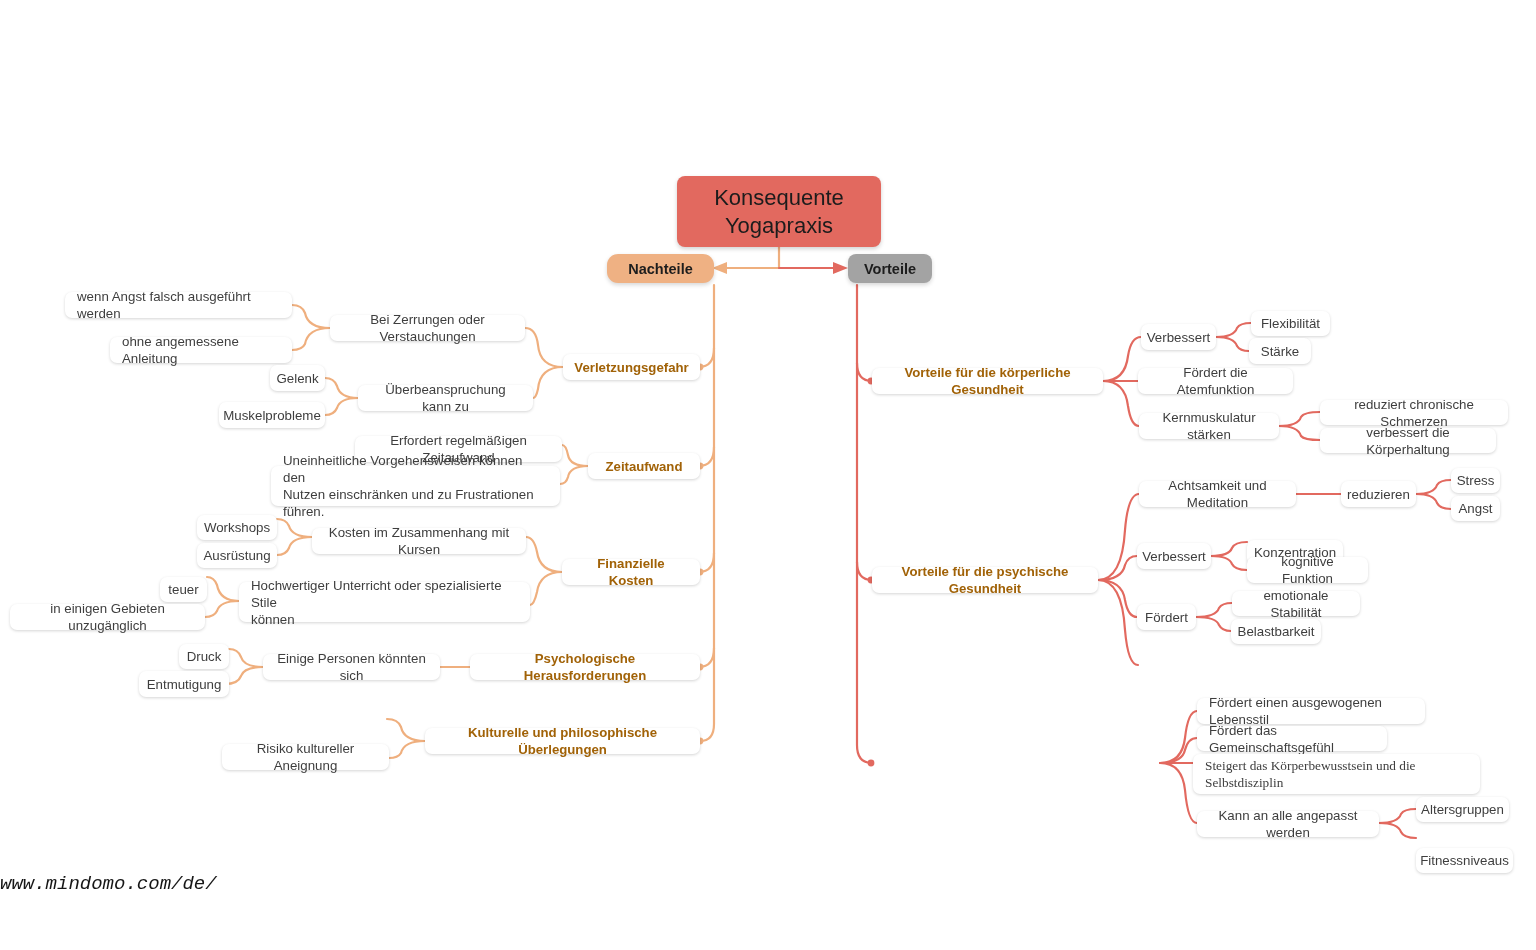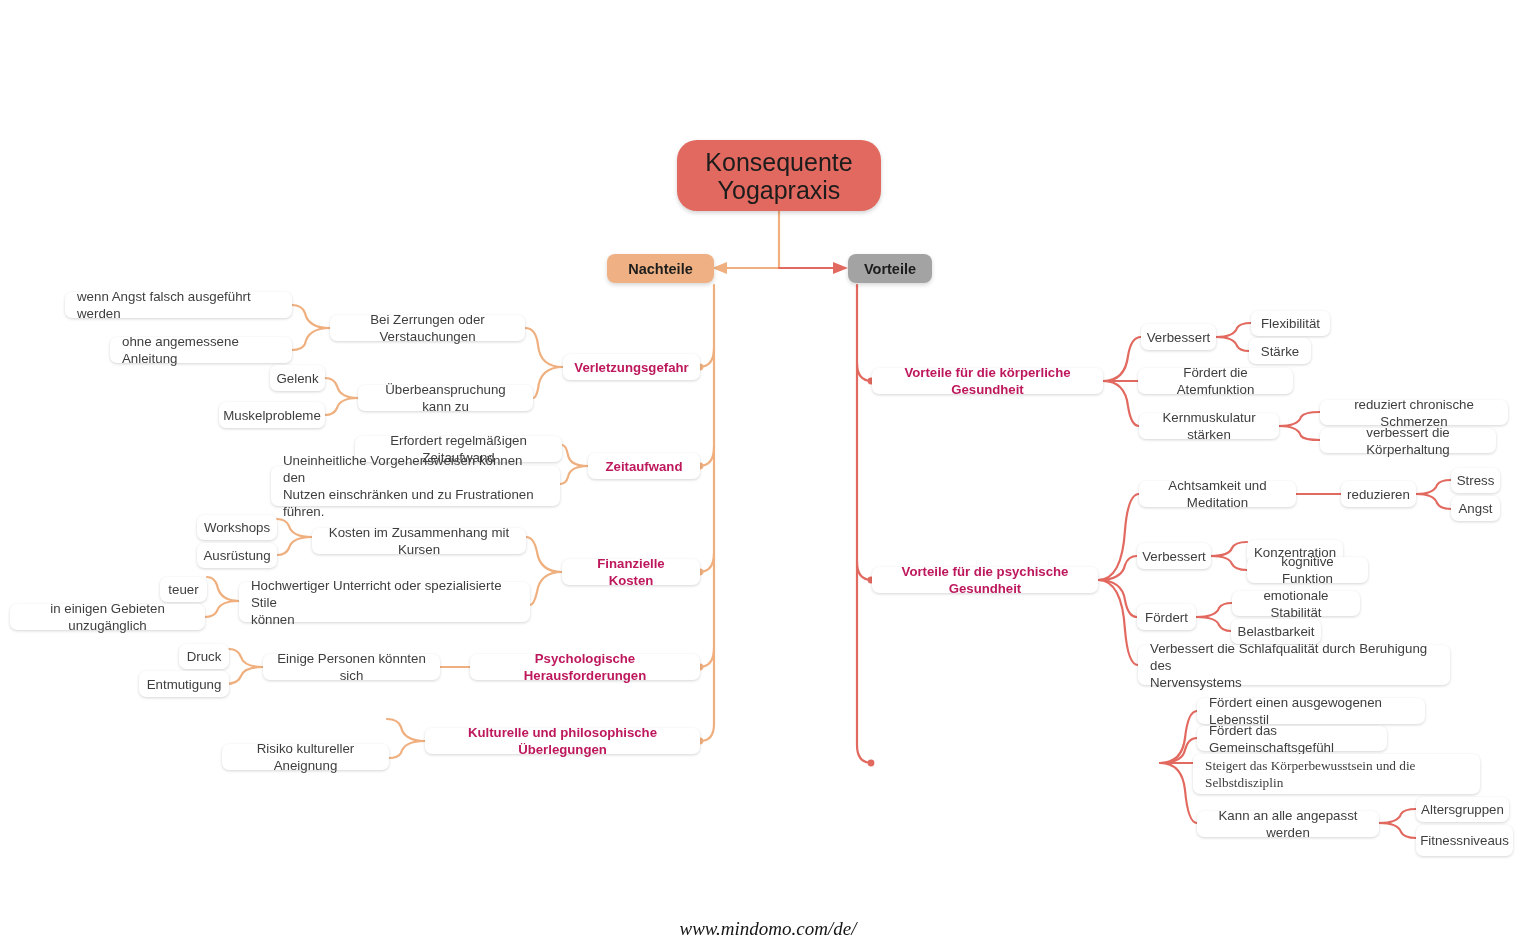--- a/index.html
+++ b/index.html
@@ -19,66 +19,66 @@
     border-radius:7px;
     display:flex;
     align-items:center;
     white-space:pre-line;
   }
 
   
   .root{
     background:#e2695f;
     color:#1c1c1c;
-    border-radius:20px;
-    font-size:25px;
+    border-radius:8px;
+    font-size:22px;
     line-height:28px;
     justify-content:center;
     text-align:center;
     box-shadow:0 2px 4px rgba(0,0,0,.18);
+    margin-top:36px;
   }
 
   
   .branch{
     color:#1d1d1d;
     font-size:14.5px;
     font-weight:bold;
     justify-content:center;
     text-align:center;
     border-radius:8px;
     box-shadow:0 2px 4px rgba(0,0,0,.16);
   }
-  .branch.con{background:#efb183;}
+  .branch.con{background:#efb183;border-radius:11px;}
   .branch.pro{background:#a3a3a3;}
 
   
   .card{
     background:#ffffff;
     color:#3e3e3e;
     font-size:13.3px;
     line-height:17px;
     padding:7px 12px;
     box-shadow:0 1px 3px rgba(0,0,0,.17);
   }
   .card.bold{
     font-weight:bold;
-    color:#be185d;
+    color:#a16207;
     font-size:13.2px;
   }
   .card.l{justify-content:flex-start;text-align:left;}
   .card.c{justify-content:center;text-align:center;}
 
   .footer{
     position:absolute;
-    left:0;top:918px;width:1536px;
-    text-align:center;
+    left:0;top:873px;width:1536px;
     font-style:italic;
     font-size:19px;
     color:#161616;
-    font-family:Liberation Serif, serif;
+    font-family:Liberation Mono, monospace;
   }
 </style>
 </head>
 <body>
 
 <div id="canvas">
 
   <svg id="links" viewBox="0 0 1536 950" xmlns="http://www.w3.org/2000/svg">
     <g fill="none" stroke-linecap="round" stroke-width="2.2">
 
@@ -262,31 +262,29 @@
   <div class="node card c" style="left:1247px;top:530px;width:96px;height:25px;margin-top:10px;">Konzentration</div>
 
   <div class="node card c" style="left:1247px;top:557px;width:121px;height:26px;">kognitive Funktion</div>
 
   <div class="node card c" style="left:1137px;top:604px;width:59px;height:26px;">Fördert</div>
 
   <div class="node card c" style="left:1232px;top:591px;width:128px;height:25px;">emotionale Stabilität</div>
 
   <div class="node card c" style="left:1231px;top:619px;width:90px;height:25px;">Belastbarkeit</div>
 
-  <div class="node card l" style="left:1138px;top:645px;width:312px;height:40px;">Verbessert die Schlafqualität durch Beruhigung des
-Nervensystems</div>
 
   <div class="node card l" style="left:1197px;top:698px;width:228px;height:26px;">Fördert einen ausgewogenen Lebensstil</div>
 
   <div class="node card l" style="left:1197px;top:726px;width:190px;height:25px;">Fördert das Gemeinschaftsgefühl</div>
 
   <div class="node card l" style="left:1193px;top:754px;width:287px;height:40px;font-family:Liberation Serif, serif;">Steigert das Körperbewusstsein und die
 Selbstdisziplin</div>
 
   <div class="node card c" style="left:1197px;top:811px;width:182px;height:26px;">Kann an alle angepasst werden</div>
 
   <div class="node card c" style="left:1416px;top:797px;width:93px;height:25px;">Altersgruppen</div>
 
-  <div class="node card c" style="left:1416px;top:825px;width:97px;height:31px;">Fitnessniveaus</div>
+  <div class="node card c" style="left:1416px;top:848px;width:97px;height:25px;">Fitnessniveaus</div>
 
   <div class="footer">www.mindomo.com/de/</div>
 
 </div>
 
 </body></html>

